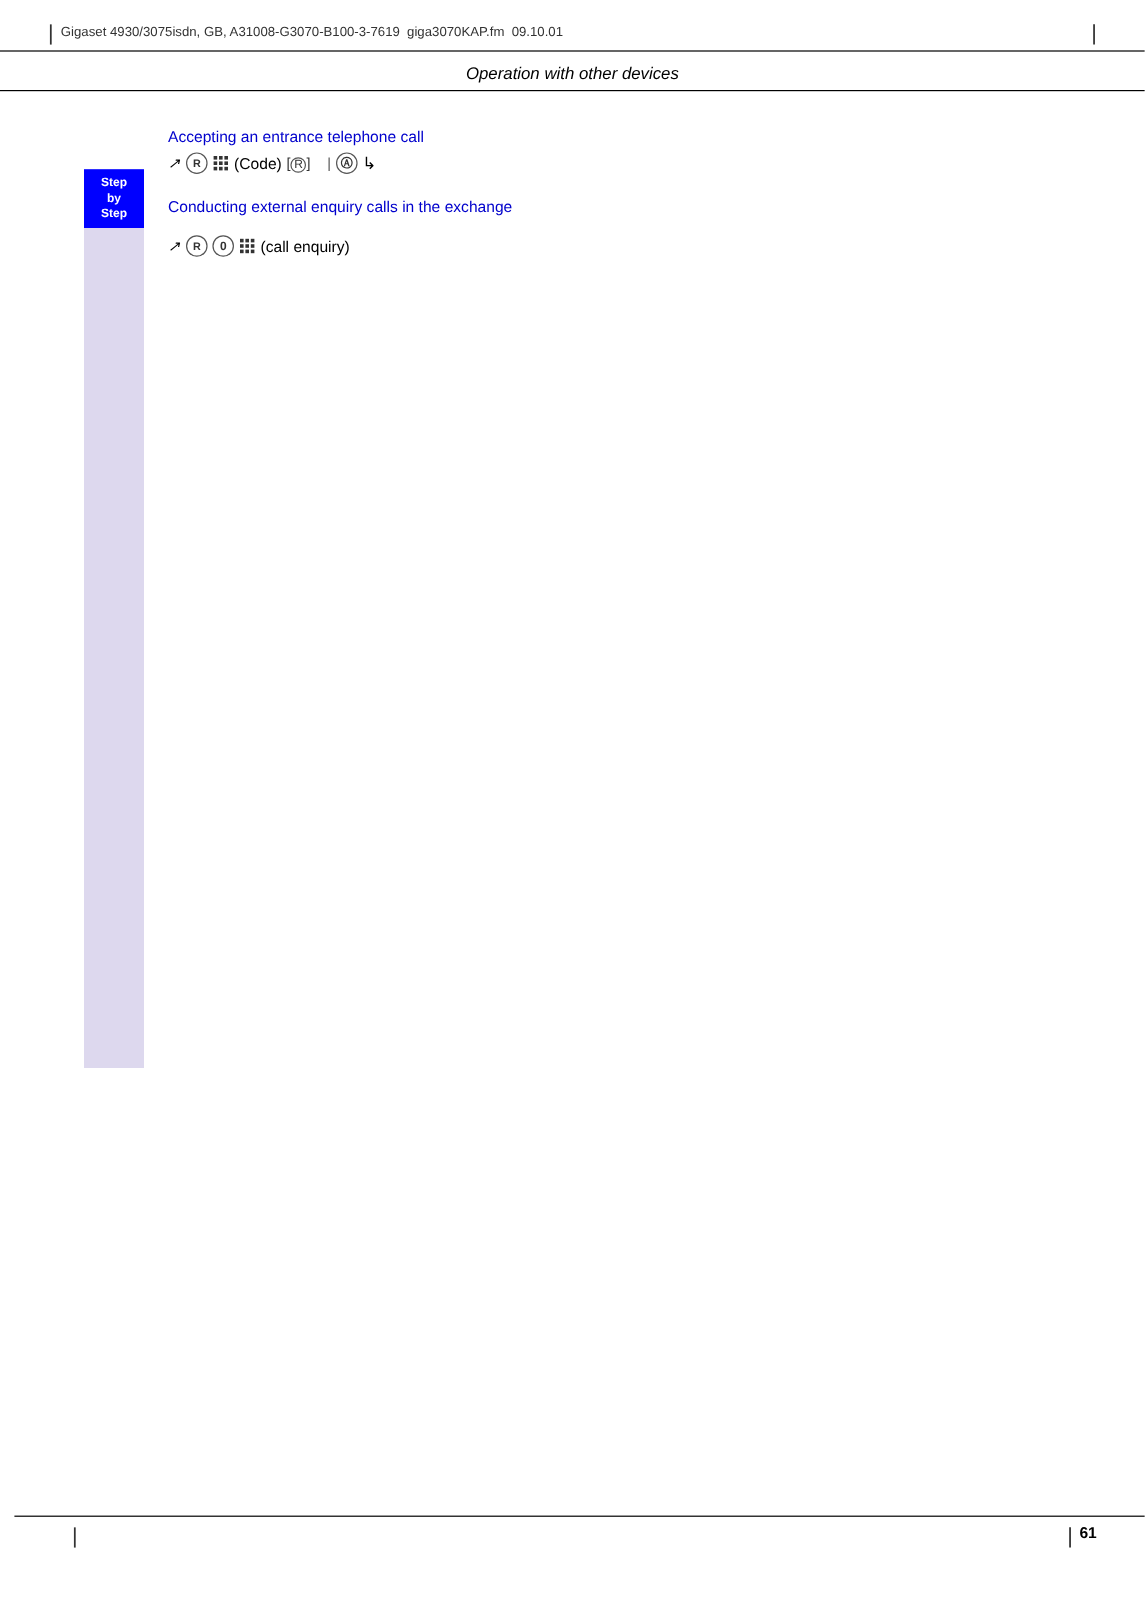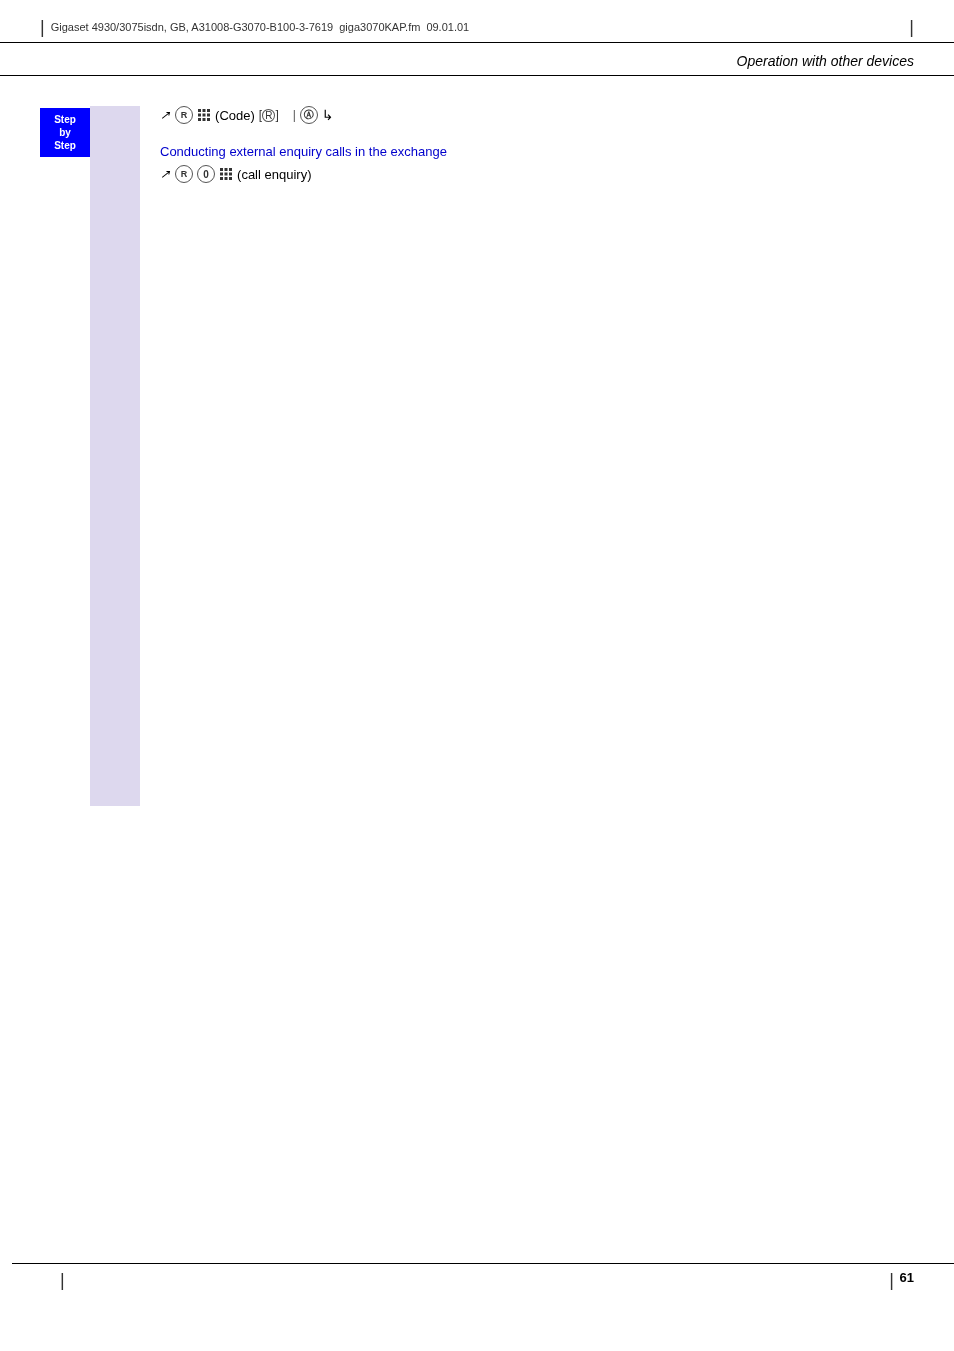--- a/index.html
+++ b/index.html
@@ -43,21 +43,21 @@
       display: flex;
       align-items: center;
       gap: 6px;
       font-size: 11px;
       color: #333;
     }
 
     
     .section-title-bar {
       display: flex;
-      justify-content: flex-end;
+      justify-content: center;
       padding: 10px 40px 6px 40px;
       border-bottom: 1px solid #000;
       margin-bottom: 30px;
     }
 
     .section-title {
       font-size: 14px;
       color: #000;
       font-style: italic;
     }
@@ -66,22 +66,23 @@
     .main-content {
       display: flex;
       padding: 0 40px;
       gap: 20px;
     }
 
     
     .step-badge-col {
       flex: 0 0 80px;
       display: flex;
-      flex-direction: row;
-      align-items: flex-start;
+      flex-direction: column;
+      align-items: flex-end;
+      margin-top: 33px;
     }
 
     .step-badge {
       background-color: #0000ff;
       color: #ffffff;
       font-size: 10px;
       font-weight: bold;
       text-align: center;
       padding: 5px 8px;
       line-height: 1.3;
@@ -196,33 +197,33 @@
     .phone-symbol {
       font-style: italic;
       font-size: 12px;
       margin-right: 1px;
     }
 
     .section2-heading {
       color: #0000cc;
       font-size: 13px;
       font-weight: normal;
-      margin-bottom: 6px;
+      margin-bottom: 16px;
       margin-top: 6px;
     }
   </style>
 </head>
 <body>
 
 <div class="header">
   <div class="header-left">
     <span class="header-pipe">|</span>
     <span>Gigaset 4930/3075isdn, GB, A31008-G3070-B100-3-7619</span>
     <span>giga3070KAP.fm</span>
-    <span>09.01.01</span>
+    <span>09.10.01</span>
   </div>
   <div class="header-right">
     <span class="header-pipe">|</span>
   </div>
 </div>
 
 <div class="section-title-bar">
   <span class="section-title">Operation with other devices</span>
 </div>
 
@@ -233,20 +234,21 @@
       <div>Step</div>
       <div>by</div>
       <div>Step</div>
     </div>
     <div class="step-sidebar-bar"></div>
   </div>
 
   <div class="instructions-col">
 
     <div>
+      <div class="section-heading">Accepting an entrance telephone call</div>
 
       <div class="instruction-row instruction-row2">
 
         <span class="phone-symbol">↗</span>
 
         <span class="circle-icon">R</span>
 
         <span class="keypad-icon">
           <svg width="14" height="14" viewBox="0 0 14 14">
             <rect x="1" y="1" width="3" height="3" fill="#333"></rect>

